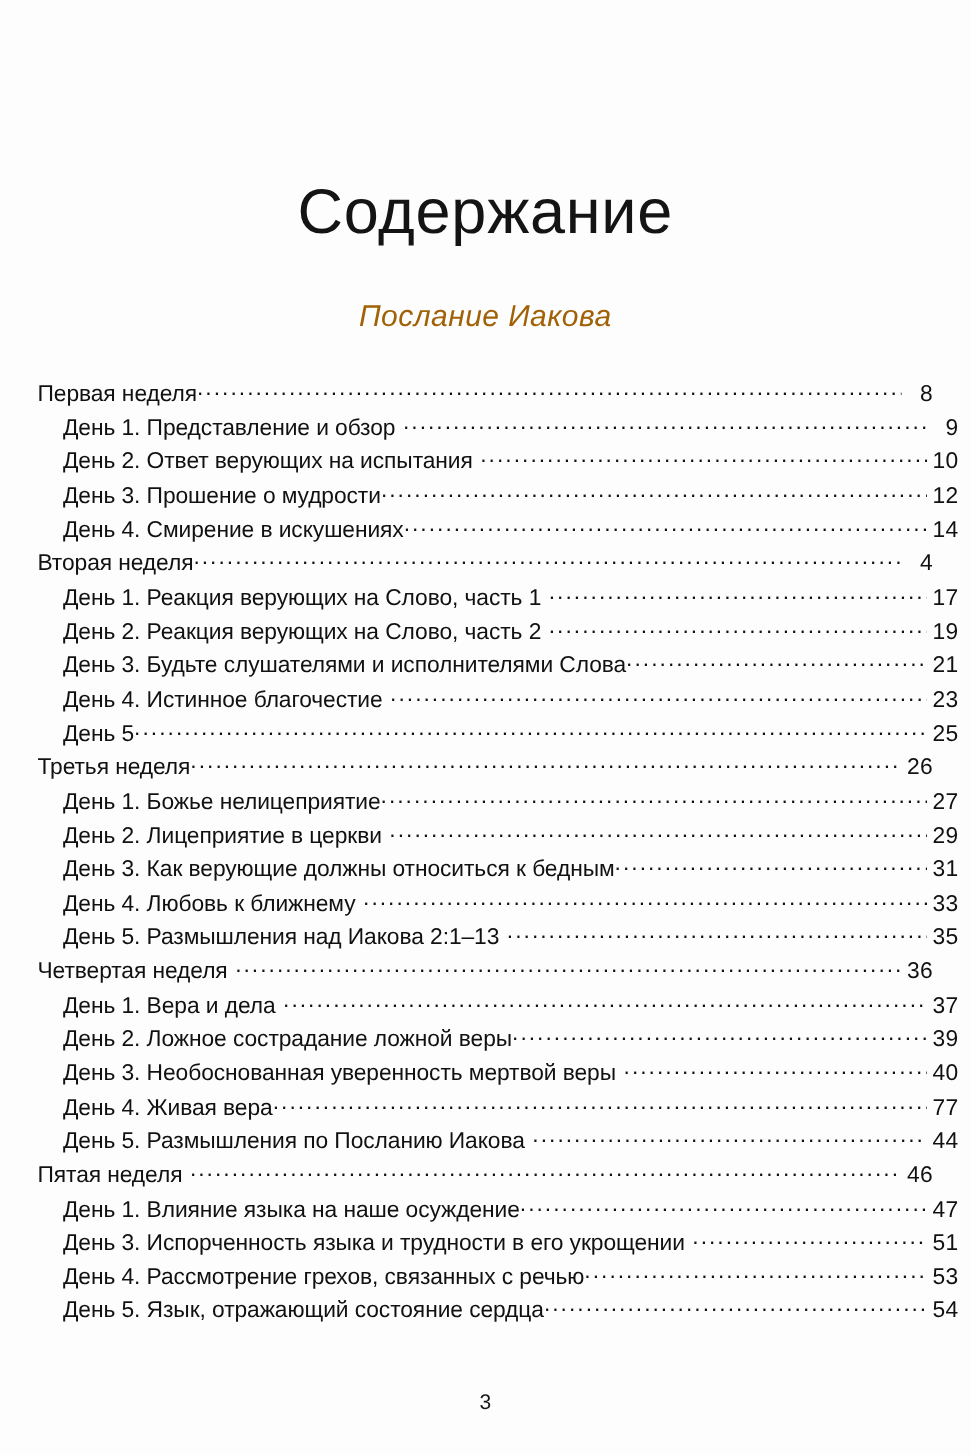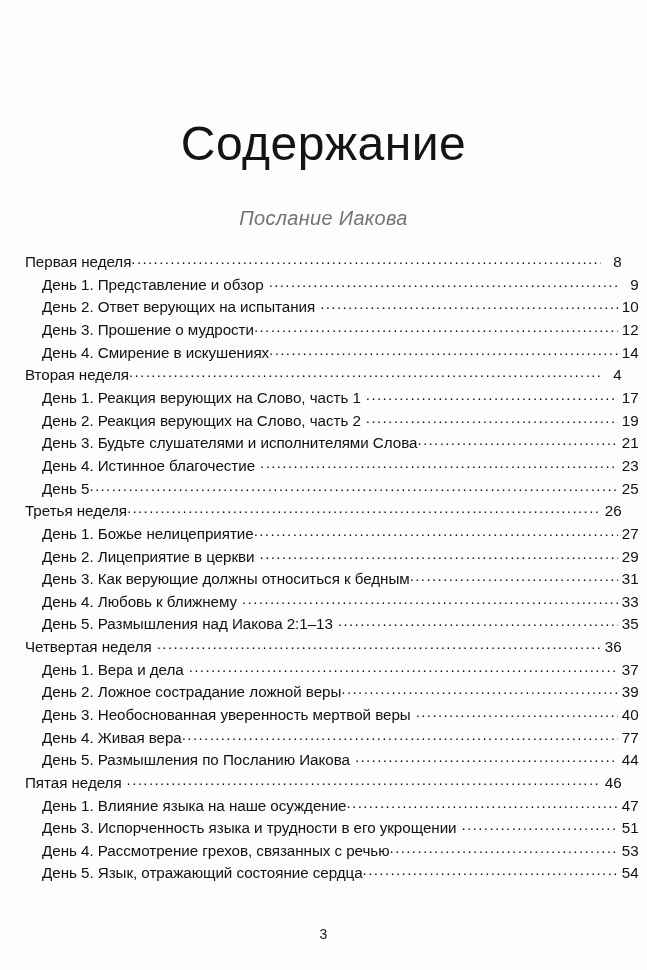--- a/index.html
+++ b/index.html
@@ -22,32 +22,32 @@
     height: 970px;
     box-sizing: border-box;
   }
 
   
   .title-block {
     text-align: center;
     padding-top: 118px;
   }
   .doc-title {
-    font-size: 48px;
+    font-size: 42px;
     font-weight: 400;
     letter-spacing: 0.5px;
     color: #141414;
     line-height: 1.1;
     margin: 0;
   }
   .doc-subtitle {
     font-size: 20px;
     font-style: italic;
     font-weight: 400;
-    color: #737373;
+    color: #a16207;
     letter-spacing: 0.3px;
     margin: 0;
     padding-top: 36px;
   }
 
   
   .toc {
     position: absolute;
     top: 252px;
     left: 25px;

